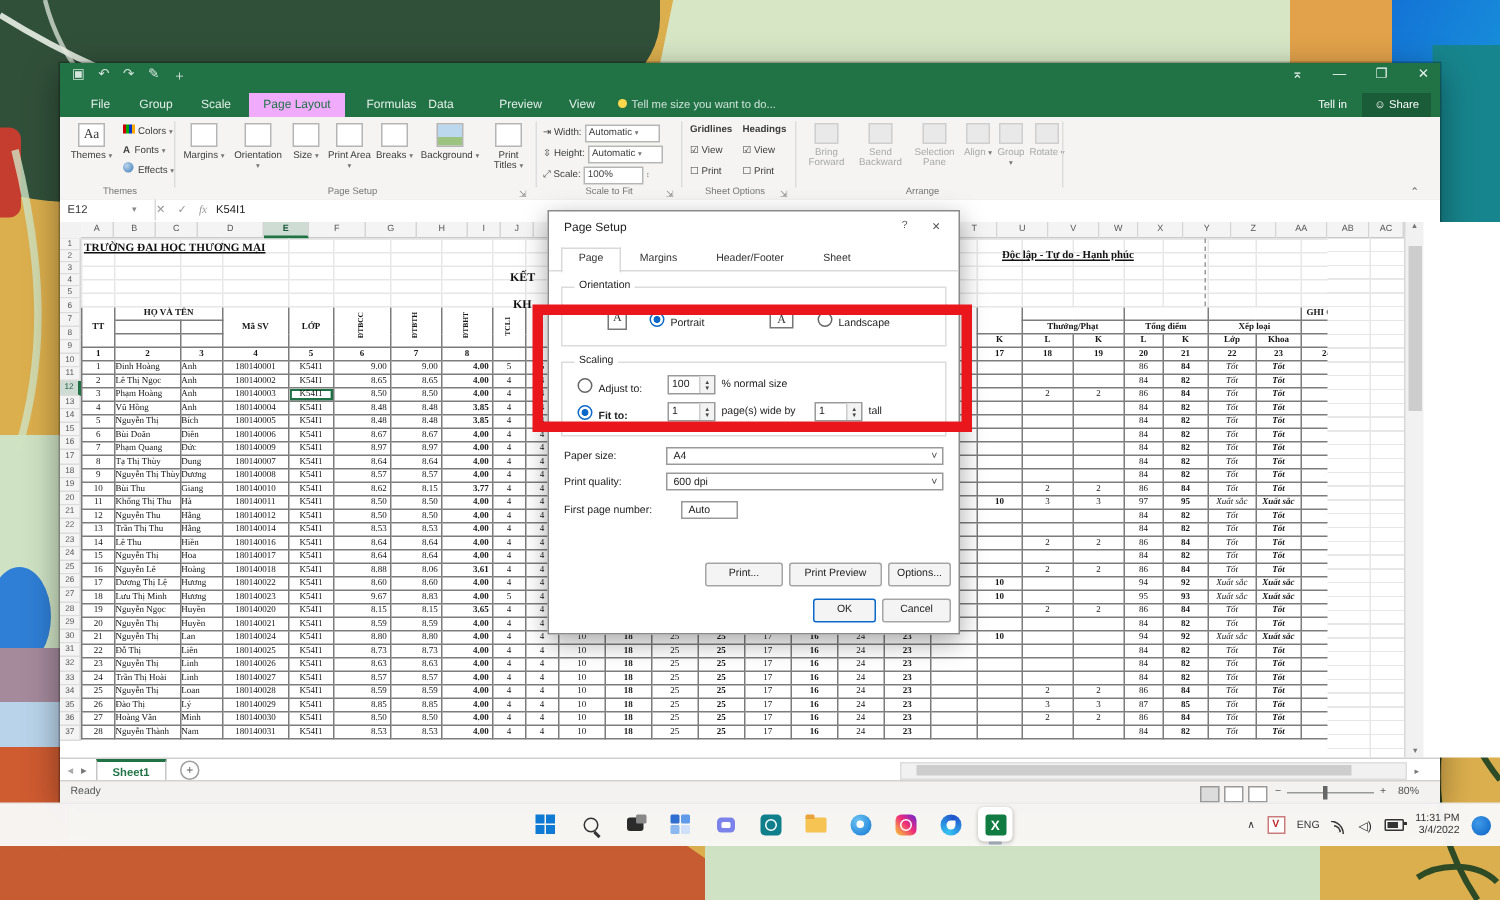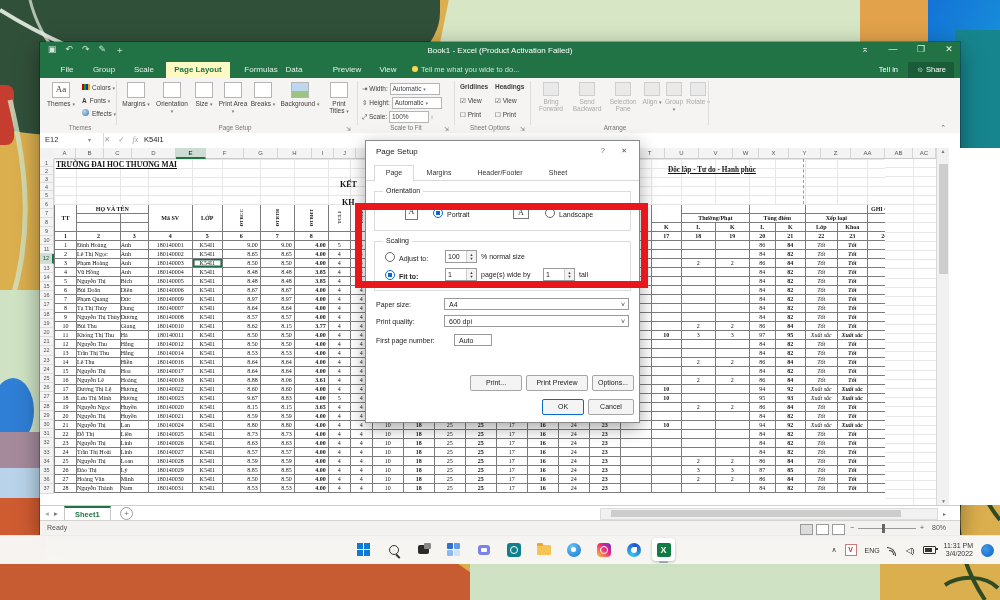--- a/index.html
+++ b/index.html
@@ -8,21 +8,21 @@
   .wp{position:absolute;z-index:0}
   
   #win{position:absolute;left:40px;top:42px;width:920px;height:493px;background:#fff;z-index:10;box-shadow:0 6px 22px rgba(0,0,0,.4);outline:1px solid rgba(0,0,0,.25)}
   #titlebar{position:absolute;left:0;top:0;width:920px;height:20px;background:#217346;color:#fff}
   #qat{position:absolute;left:8px;top:2px;display:flex;gap:9px;font-size:9px;color:#e8f2ec}
   #qat span{opacity:.9}
   #wtitle{position:absolute;left:0;right:0;top:4px;text-align:center;font-size:8px;color:#fff}
   #wctl{position:absolute;right:4px;top:2px;display:flex;gap:14px;font-size:9px;color:#eaf4ee}
   #tabsrow{position:absolute;left:0;top:20px;width:920px;height:16px;background:#217346;font-size:8px;color:#e4efe8}
   .rtab{position:absolute;top:0;height:16px;line-height:16px;text-align:center}
-  .rtab.active{background:#fef9c3;color:#217346;font-weight:bold}
+  .rtab.active{background:#f0abfc;color:#217346;font-weight:normal}
   #tellme{position:absolute;left:372px;top:0;height:16px;line-height:16px;color:#cfe3d8;font-size:7.5px}
   #bulb{display:inline-block;width:6px;height:6px;border-radius:50%;background:#ffd84d;margin-right:3px}
   #signin{position:absolute;right:62px;top:0;height:16px;line-height:16px;font-size:7.5px;color:#fff}
   #sharebtn{position:absolute;right:6px;top:0;height:16px;line-height:16px;font-size:7.5px;color:#fff;background:#1a5c38;padding:0 8px}
   
   #ribbon{position:absolute;left:0;top:36px;width:920px;height:55px;background:#f5f4f2;border-bottom:1px solid #d4d2cf;font-size:6.5px;color:#444}
   .gdiv{position:absolute;top:3px;height:44px;width:1px;background:#ddd}
   .glabel{position:absolute;top:46px;font-size:6.3px;color:#777;text-align:center;width:80px}
   .bigbtn{position:absolute;top:4px;text-align:center;color:#3d3d3d}
   .bigbtn .ic{width:16px;height:14px;margin:0 auto 2px;border:1px solid #b5b5b5;background:#fff;position:relative}
@@ -159,38 +159,37 @@
 
 <div id="win">
   <div id="titlebar">
     <div id="qat">
         <span>▣</span>
         <span>↶</span>
         <span>↷</span>
         <span>✎</span>
         <span>＋</span>
       </div>
-    <div id="wtitle">Book1 - Excel (Product Activation Failed)</div>
     <div id="wctl">
         <span style="width:14px;text-align:center">⌅</span>
         <span style="width:14px;text-align:center">—</span>
         <span style="width:14px;text-align:center">❐</span>
         <span style="width:14px;text-align:center">✕</span>
       </div>
   </div>
   <div id="tabsrow">
       <div class="rtab" style="left:14px;width:26px">File</div>
       <div class="rtab" style="left:48px;width:32px">Group</div>
       <div class="rtab" style="left:88px;width:32px">Scale</div>
       <div class="rtab active" style="left:126px;width:64px">Page Layout</div>
       <div class="rtab" style="left:198px;width:46px">Formulas</div>
       <div class="rtab" style="left:240px;width:28px">Data</div>
       <div class="rtab" style="left:288px;width:38px">Preview</div>
       <div class="rtab" style="left:334px;width:28px">View</div>
-    <div id="tellme"><span id="bulb"></span><span>Tell me what you wide to do...</span></div>
+    <div id="tellme"><span id="bulb"></span><span>Tell me size you want to do...</span></div>
     <div id="signin">Tell in</div>
     <div id="sharebtn">☺ <span>Share</span></div>
   </div>
 
   <div id="ribbon">
 
     <div class="bigbtn" style="left:4px;width:34px">
       <div class="ic" style="font-family:'Liberation Serif',serif;font-size:9px;line-height:13px">Aa</div>
       <div class="lb"><span>Themes</span> <span class="caret">▾</span></div>
     </div>

